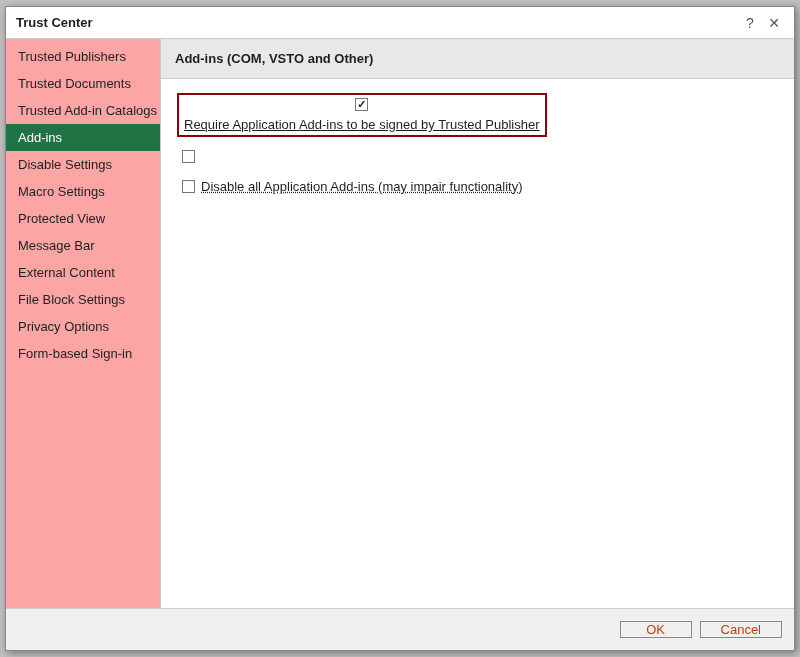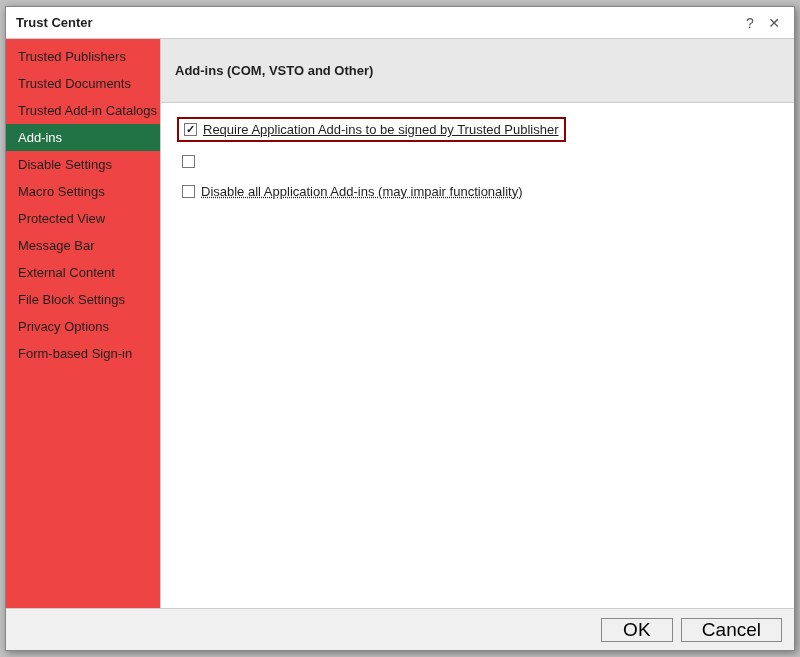--- a/index.html
+++ b/index.html
@@ -69,21 +69,21 @@
     }
 
     .dialog-body {
       display: flex;
       flex: 1;
       overflow: hidden;
     }
 
     .sidebar {
       width: 155px;
-      background: #ef4444;
+      background: #fca5a5;
       border-right: 1px solid #ccc;
       padding: 4px 0;
       display: flex;
       flex-direction: column;
     }
 
     .sidebar-item {
       padding: 6px 12px;
       cursor: pointer;
       color: #1f1f1f;
@@ -98,21 +98,21 @@
     .content-area {
       flex: 1;
       background: #ffffff;
       padding: 0;
       display: flex;
       flex-direction: column;
     }
 
     .content-header {
       background: #e8e8e8;
-      padding: 24px 14px;
+      padding: 12px 14px;
       border-bottom: 1px solid #ccc;
       font-weight: 600;
       font-size: 13px;
       color: #1f1f1f;
     }
 
     .content-body {
       padding: 14px 16px;
       flex: 1;
     }
@@ -155,36 +155,37 @@
       background: #f0f0f0;
       height: 42px;
       align-items: center;
     }
 
     .footer-btn {
       padding: 0 20px;
       border: 1px solid #888;
       background: #f0f0f0;
       cursor: pointer;
-      font-size: 19px;
+      font-size: 13px;
       min-width: 72px;
-      color: #000000;
+      color: #c2410c;
     }
 
     .footer-btn.primary {
       background: #f0f0f0;
     }
 
     .first-checkbox-row {
       display: inline-flex;
       align-items: center;
       gap: 6px;
       border: 2px solid #8b0000;
       padding: 3px 5px;
       margin-bottom: 10px;
+      flex-direction: column;
     }
 
     .plain-checkbox-row {
       display: flex;
       align-items: center;
       gap: 6px;
       margin-bottom: 10px;
       padding: 3px 5px;
     }
   </style>

